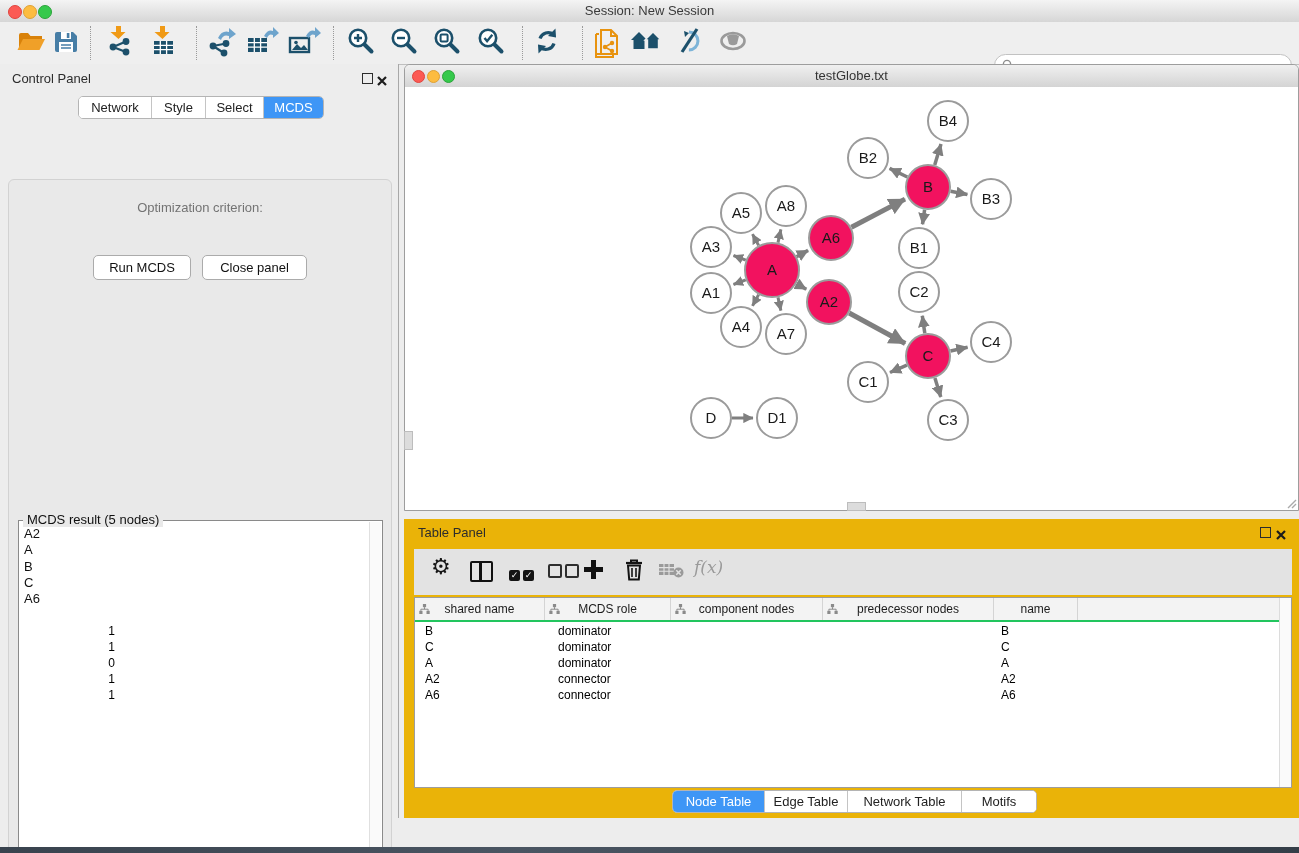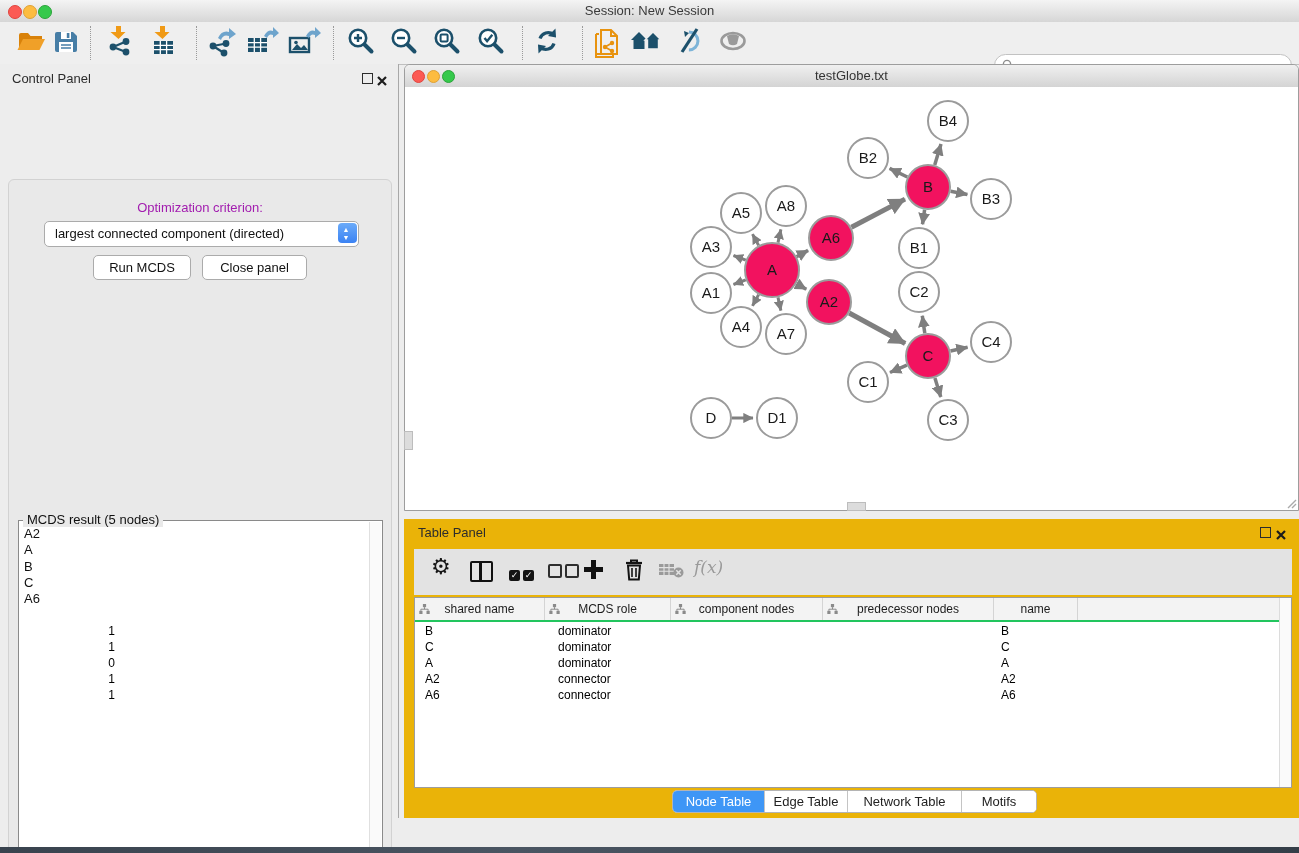--- a/index.html
+++ b/index.html
@@ -28,21 +28,21 @@
   .winbtn-sq{position:absolute;width:9px;height:9px;border:1.5px solid #2c2c2c;top:9px;}
   .winbtn-x{position:absolute;top:8px;}
   .seg{position:absolute;display:flex;height:21px;border:1px solid #b4b4b4;border-radius:5px;
        background:#fff;overflow:hidden;font-size:13px;}
   .seg .sg{display:flex;align-items:center;justify-content:center;border-right:1px solid #c4c4c4;
        color:#222;cursor:pointer;background:#fff;}
   .seg .sg:last-child{border-right:none;}
   .seg .sg.sel{background:#3e96f6;color:#fff;}
   .innerpanel{position:absolute;left:8px;top:115px;width:382px;height:686px;background:#e9e9e9;
        border:1px solid #d2d2d2;border-radius:6px;}
-  .optlabel{position:absolute;left:0;top:20px;width:100%;text-align:center;font-size:13px;color:#a21caf;}
+  .optlabel{position:absolute;left:0;top:20px;width:100%;text-align:center;font-size:13px;color:#737373;}
   .dropdown{position:absolute;left:35px;top:41px;width:313px;height:24px;background:#fff;
        border:1px solid #ababab;border-radius:5px;font-size:13px;line-height:24px;}
   .dd-text{position:absolute;left:10px;top:0;color:#111;}
   .dd-step{position:absolute;right:1px;top:1px;width:19px;height:20px;border-radius:4px;
        background:linear-gradient(#6babf9,#3b82f3);}
   .dd-step span{position:absolute;left:4.5px;color:#fff;font-size:7px;line-height:7px;}
   .btn{position:absolute;height:23px;background:#fff;border:1px solid #ababab;border-radius:5px;
        font-size:13px;text-align:center;line-height:23px;cursor:pointer;color:#111;}
   .fieldset{position:absolute;left:9px;top:340px;width:363px;height:344px;border:1px solid #8a8a8a;background:#fff;}
   .fs-legend{position:absolute;left:4px;top:-9px;background:#e9e9e9;padding:0 4px;font-size:13px;color:#111;}
@@ -246,30 +246,29 @@
 
   <div class="abs cpanel">
     <div class="cp-head">Control Panel</div>
     <span class="winbtn-sq" style="left:362px;"></span>
     <span class="winbtn-x" style="left:377px;">
       <svg width="10" height="10" viewBox="0 0 10 10">
           <path d="M1 1 L9 9 M9 1 L1 9" stroke="#1c1c1c" stroke-width="2.2"></path>
         </svg>
     </span>
 
+    <div class="seg" style="left:78px;top:32px;">
+      <div class="sg" style="width:72px;">Network</div>
+      <div class="sg" style="width:53px;">Style</div>
+      <div class="sg" style="width:57px;">Select</div>
+      <div class="sg sel" style="width:59px;">MCDS</div>
+    </div>
 
     <div class="innerpanel">
       <div class="optlabel">Optimization criterion:</div>
-      <div class="dropdown">
-        <span class="dd-text">largest connected component (directed)</span>
-        <span class="dd-step">
-            <span style="top:3px;">▲</span>
-            <span style="top:11px;">▼</span>
-          </span>
-      </div>
       <div class="btn" style="left:84px;top:75px;width:96px;">Run MCDS</div>
       <div class="btn" style="left:193px;top:75px;width:103px;">Close panel</div>
 
       <div class="fieldset">
         <div class="fs-legend">MCDS result (5 nodes)</div>
         <div class="fs-list">
           <div>A2</div>
           <div>A</div>
           <div>B</div>
           <div>C</div>

